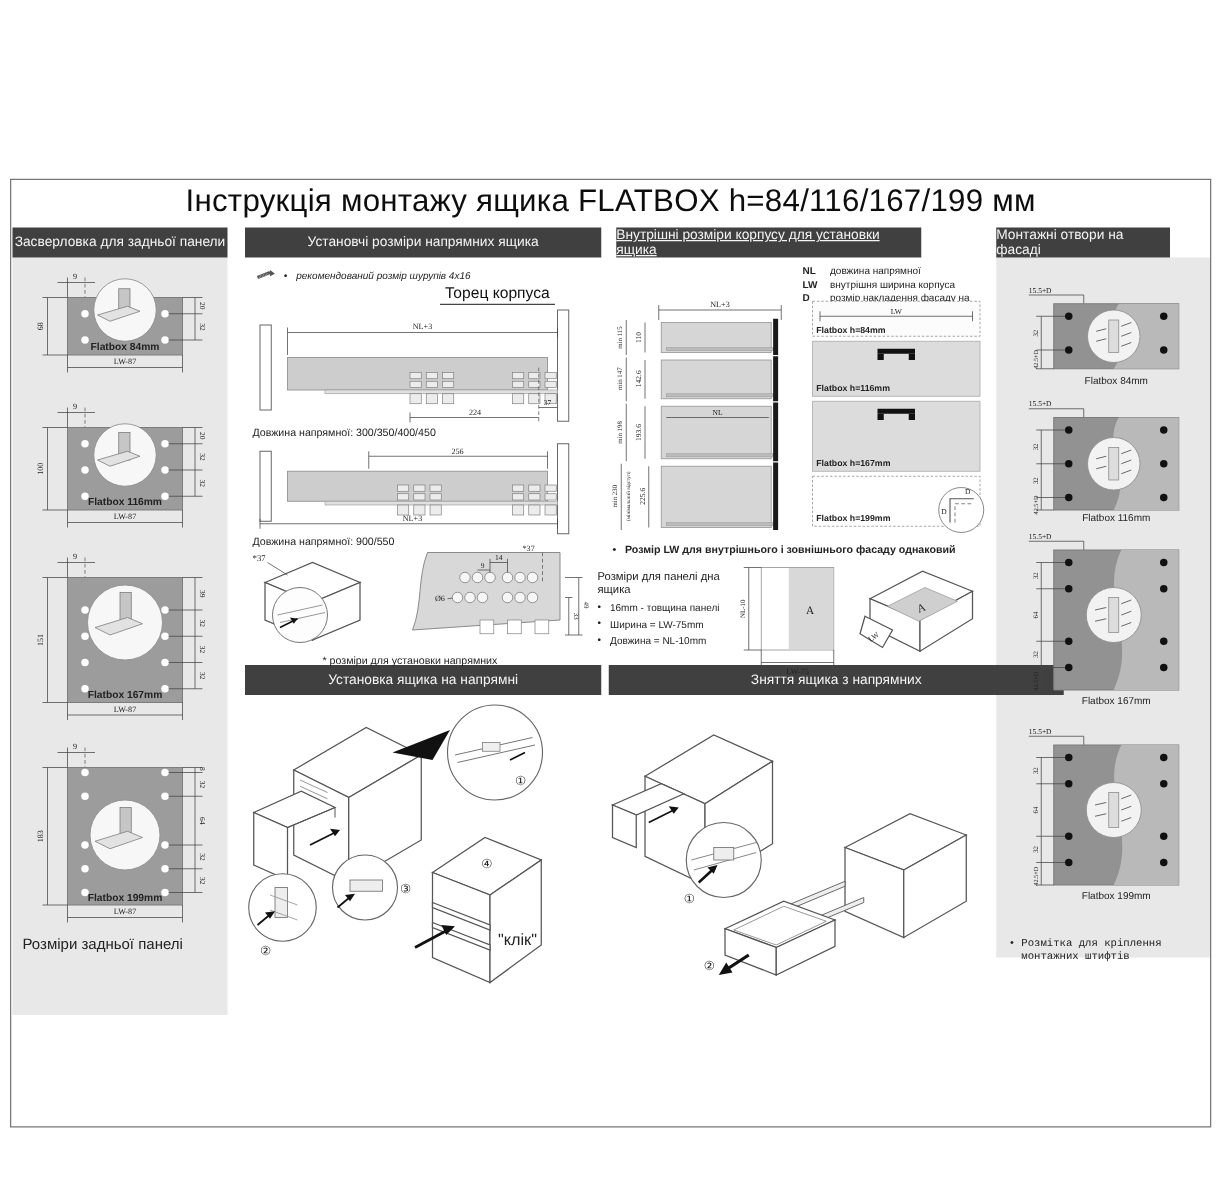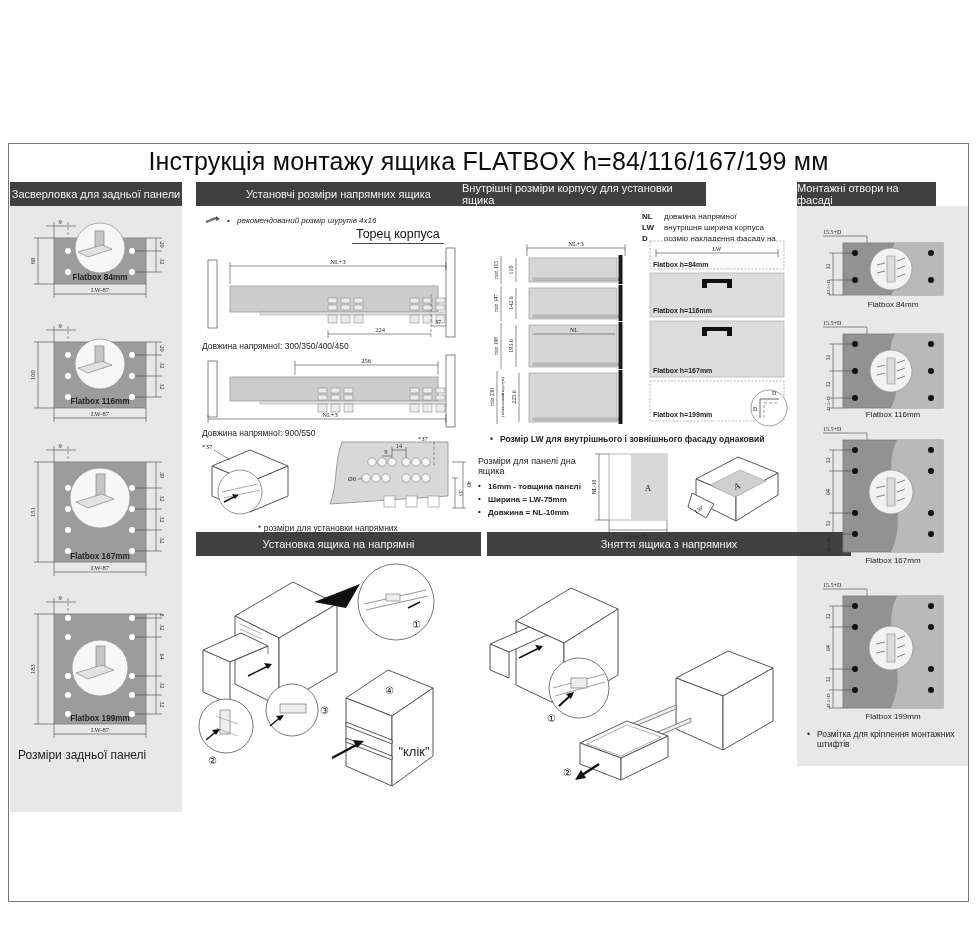--- a/index.html
+++ b/index.html
@@ -6,21 +6,21 @@
   #page{position:relative;width:978px;height:942px;background:#fff;overflow:hidden;
         font-family:"Liberation Sans",sans-serif;color:#1a1a1a;}
   .abs{position:absolute;}
   #sheet-border{left:8px;top:143px;width:959px;height:757px;border:1px solid #777;}
   #title{left:8px;top:147px;width:961px;text-align:center;font-size:25px;color:#0d0d0d;letter-spacing:.2px;}
   .hdr{height:24px;background:#404040;color:#f4f4f4;font-size:11px;display:flex;
        align-items:center;justify-content:center;}
   .colbg{background:#e8e8e8;}
   .note-title{font-size:12px;color:#222;}
   .note-items{margin-top:6px;}
-  .bullet{font-size:7.6px;color:#222;margin:4px 0;padding-left:10px;position:relative;font-weight:bold;}
+  .bullet{font-size:7.6px;color:#222;margin:4px 0;padding-left:10px;position:relative;}
   .bullet::before{content:"•";position:absolute;left:0;top:-1px;}
   .smallnote{font-size:8.5px;color:#222;padding-left:10px;position:relative;}
   .smallnote::before{content:"•";position:absolute;left:0;}
   .starnote{font-size:8.5px;color:#222;}
   .cap{font-size:8.5px;color:#222;}
   .torec{font-size:12.5px;color:#111;border-bottom:1px solid #444;padding:0 4px 2px 4px;width:max-content;text-align:center;}
   .legend-row{font-size:8px;color:#222;margin-bottom:2px;display:flex;}
   .legend-k{width:22px;font-weight:bold;flex:none;}
   svg{overflow:visible;}
   svg text{font-family:"Liberation Serif",serif;fill:#222;}
@@ -37,21 +37,21 @@
 <div id="page">
 
   <div class="abs" id="sheet-border"></div>
   <div class="abs" id="title">Інструкція монтажу ящика FLATBOX h=84/116/167/199 мм</div>
 
   <div class="abs colbg" style="left:10px;top:206px;width:172px;height:606px;"></div>
   <div class="abs colbg" style="left:797px;top:206px;width:171px;height:560px;"></div>
 
   <div class="abs hdr" style="left:10px;top:182px;width:172px;">Засверловка для задньої панели</div>
   <div class="abs hdr" style="left:196px;top:182px;width:285px;">Установчі розміри напрямних ящика</div>
-  <div class="abs hdr" style="left:462px;top:182px;width:244px;">Внутрішні розміри корпусу  для установки ящика</div>
+  <div class="abs hdr" style="left:493px;top:182px;width:244px;text-decoration:underline;">Внутрішні розміри корпусу  для установки ящика</div>
   <div class="abs hdr" style="left:797px;top:182px;width:139px;">Монтажні отвори на фасаді</div>
   <div class="abs hdr" style="left:196px;top:532px;width:285px;">Установка ящика на напрямні</div>
   <div class="abs hdr" style="left:487px;top:532px;width:364px;">Зняття ящика з напрямних</div>
 
   <svg class="abs" style="left:10px;top:212px;" width="172" height="100" viewBox="0 0 172 100">
     <line class="d" x1="36" y1="14" x2="66" y2="14"></line>
       <line class="d" x1="44" y1="10" x2="44" y2="26"></line>
       <line class="dd" x1="58" y1="10" x2="58" y2="40"></line>
     <text x="50" y="11.5" font-size="6.5" text-anchor="middle">9</text>
     <rect x="44" y="26" width="92" height="46" fill="#9c9c9c" stroke="#7c7c7c" stroke-width=".8"></rect>
@@ -683,15 +683,15 @@
       <line class="d" x1="49" y1="112" x2="26" y2="112"></line>
       <line class="d" x1="30" y1="28" x2="30" y2="130"></line>
       <line class="d" x1="40" y1="130" x2="26" y2="130"></line>
     <text x="27" y="38.5" font-size="5.5" text-anchor="middle" transform="rotate(-90 27 38.5)">32</text>
     <text x="27" y="70" font-size="5.5" text-anchor="middle" transform="rotate(-90 27 70)">64</text>
     <text x="27" y="101.5" font-size="5.5" text-anchor="middle" transform="rotate(-90 27 101.5)">32</text>
     <text x="27" y="123" font-size="5" text-anchor="middle" transform="rotate(-90 27 123)">42.5+D</text>
     <text class="sans" x="90" y="141" font-size="8" fill="#222" text-anchor="middle">Flatbox 199mm</text>
   </svg>
 
-  <div class="abs smallnote" style="left:807px;top:719px;width:155px;">Розмітка для кріплення монтажних штифтів</div>
+  <div class="abs smallnote" style="left:807px;top:740px;width:155px;font-family:Liberation Mono, monospace;">Розмітка для кріплення монтажних штифтів</div>
 
 </div>
 
 </body></html>

